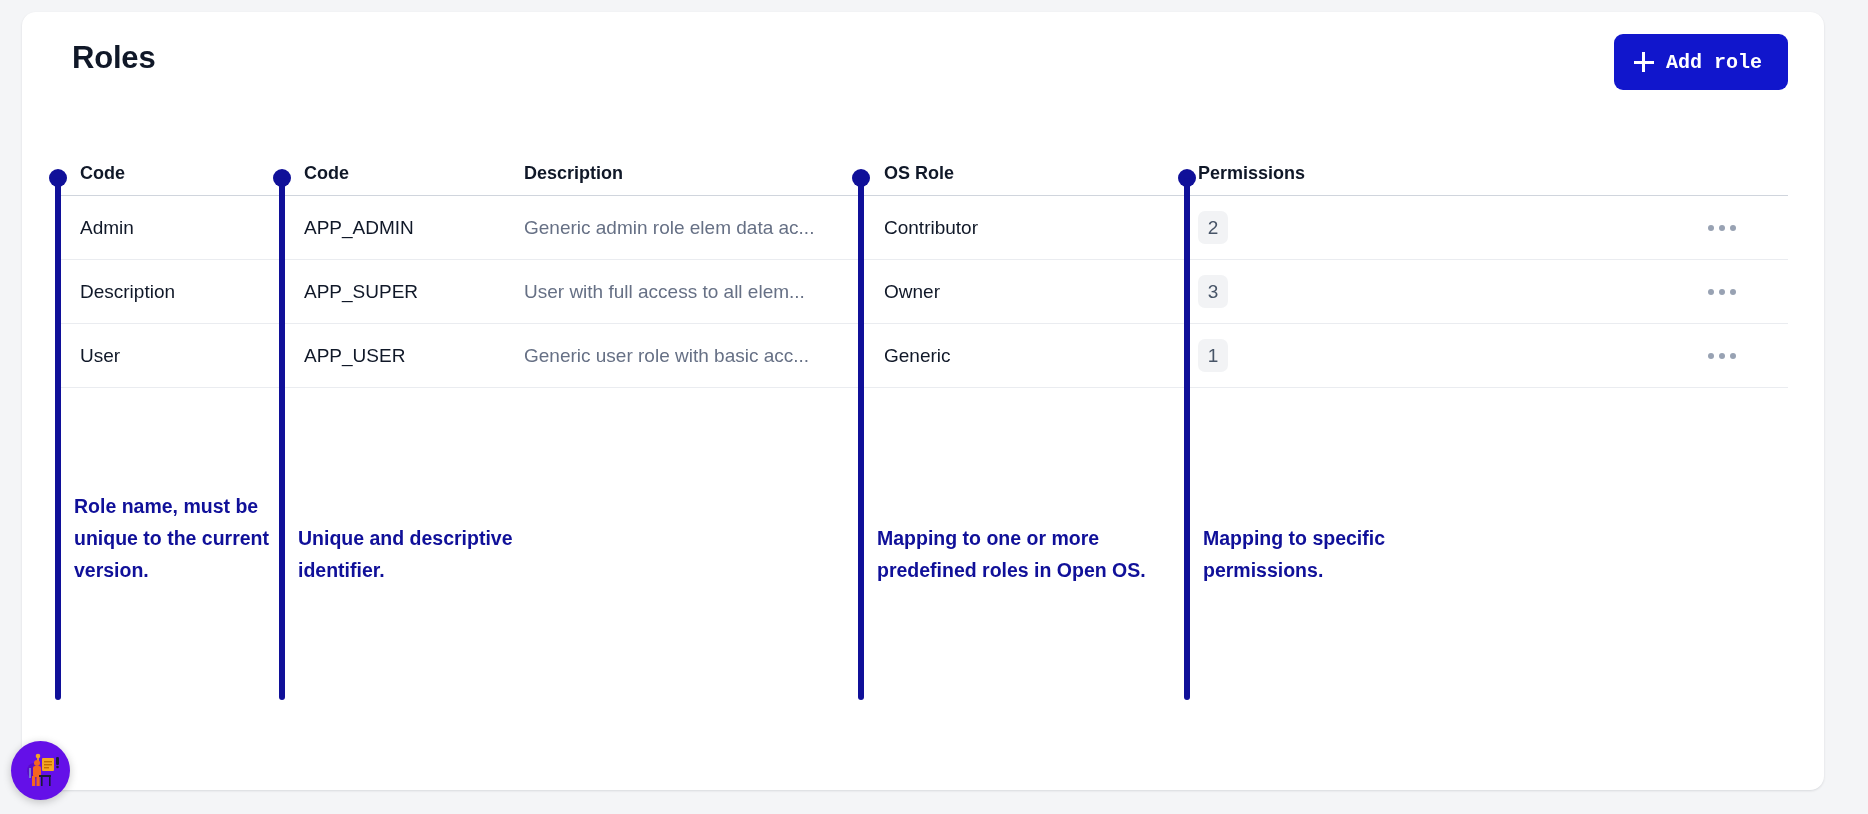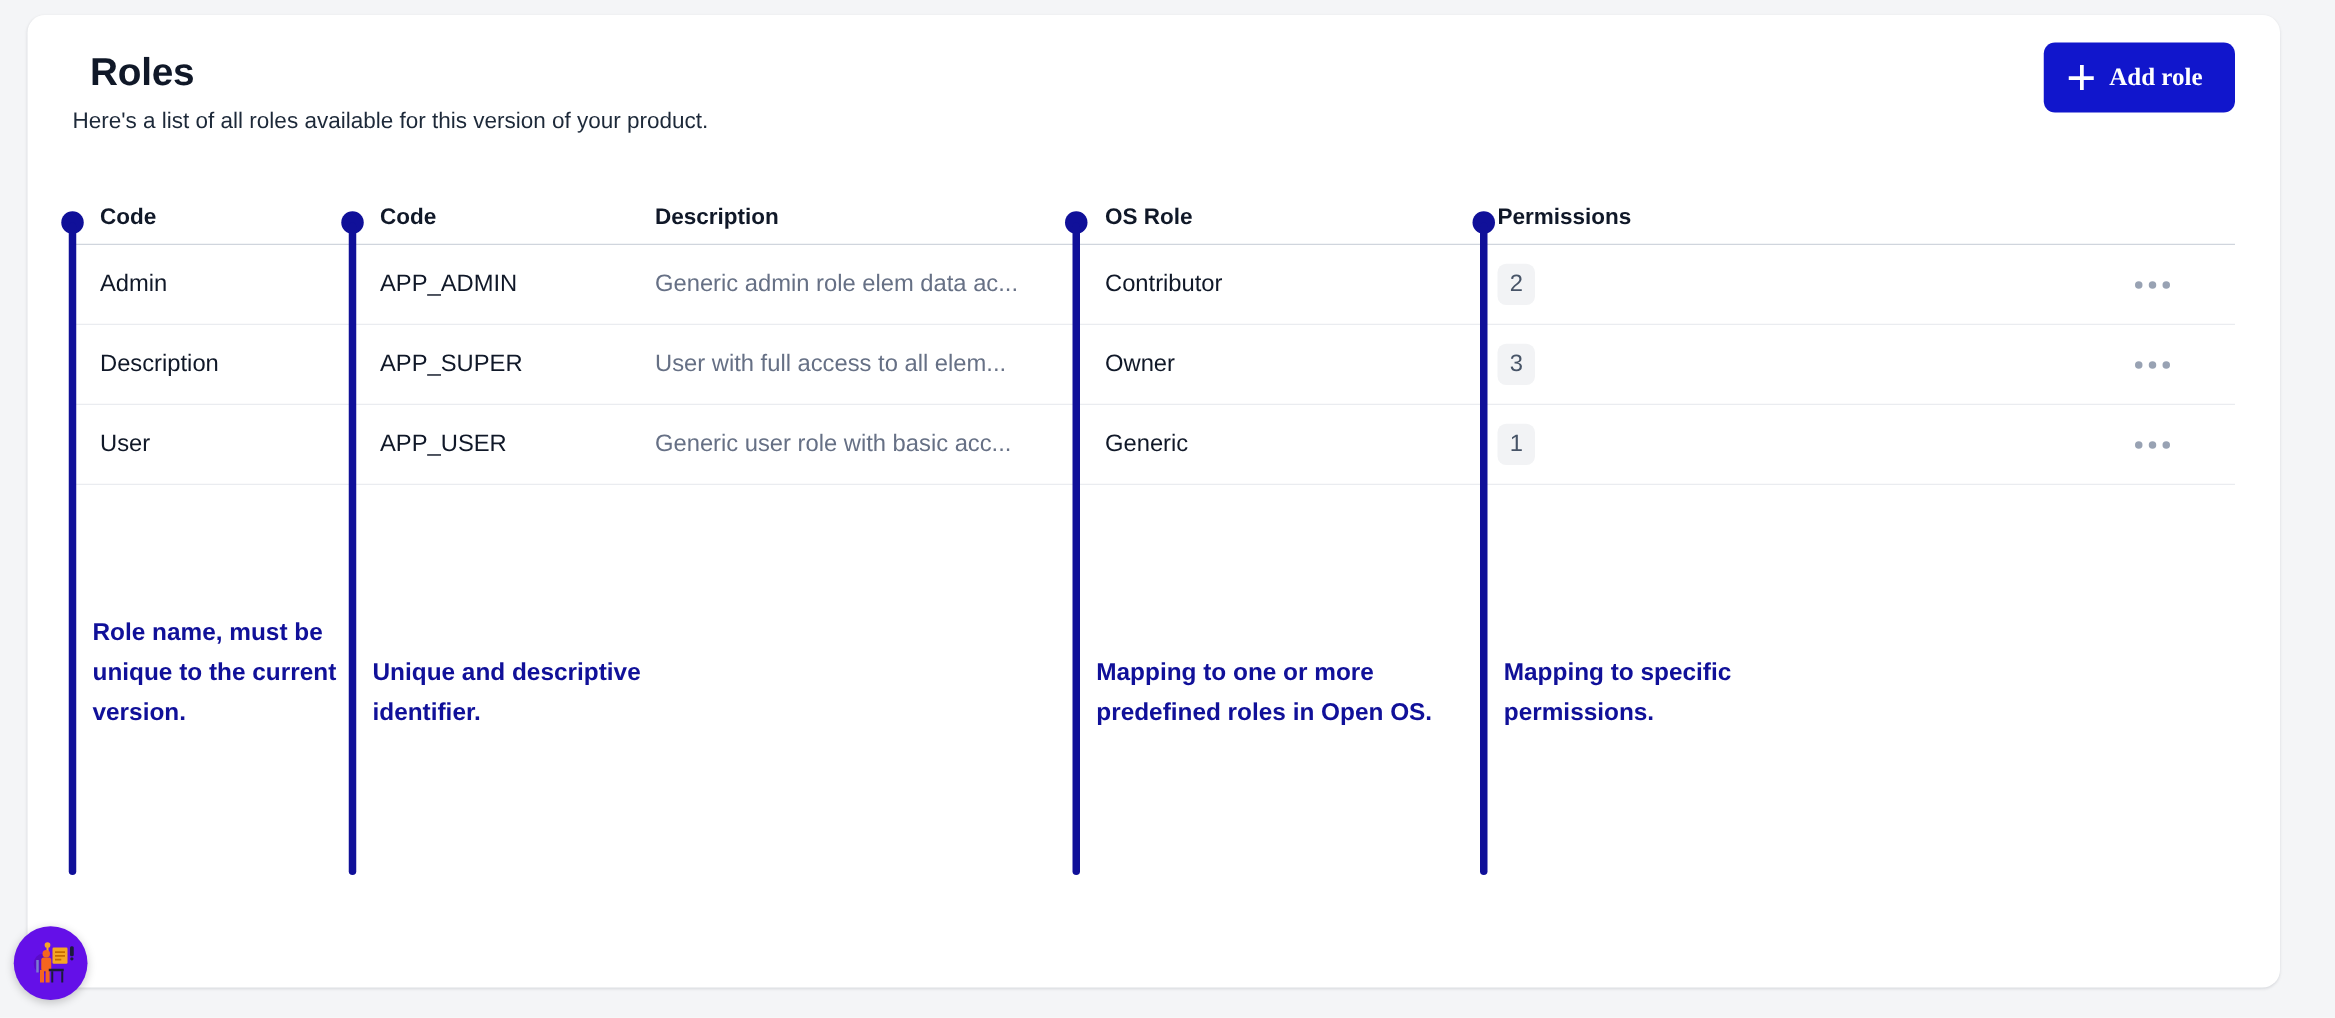--- a/index.html
+++ b/index.html
@@ -54,21 +54,21 @@
   .add-role-btn {
     position: absolute;
     right: 36px;
     top: 22px;
     height: 56px;
     padding: 0 26px 0 20px;
     background: #1116cc;
     color: #ffffff;
     border: none;
     border-radius: 9px;
-    font-family: Liberation Serif, serif;
+    font-family: Liberation Mono, monospace;
     font-size: 20px;
     font-weight: bold;
     display: flex;
     align-items: center;
     gap: 12px;
     cursor: pointer;
   }
   .plus-icon {
     display: inline-flex;
     width: 20px;
@@ -183,21 +183,20 @@
 </style>
 </head>
 <body>
 
 <div id="stage">
 
   <div class="card">
 
     <div class="page-title">Roles</div>
 
-    <div class="page-subtitle">Here's a list of all roles available for this version of your product.</div>
 
     <button class="add-role-btn">
       <span class="plus-icon"></span>
       <span>Add role</span>
     </button>
 
     <div class="table">
 
       <div class="t-row t-head">
         <div class="c c-name">Code</div>

